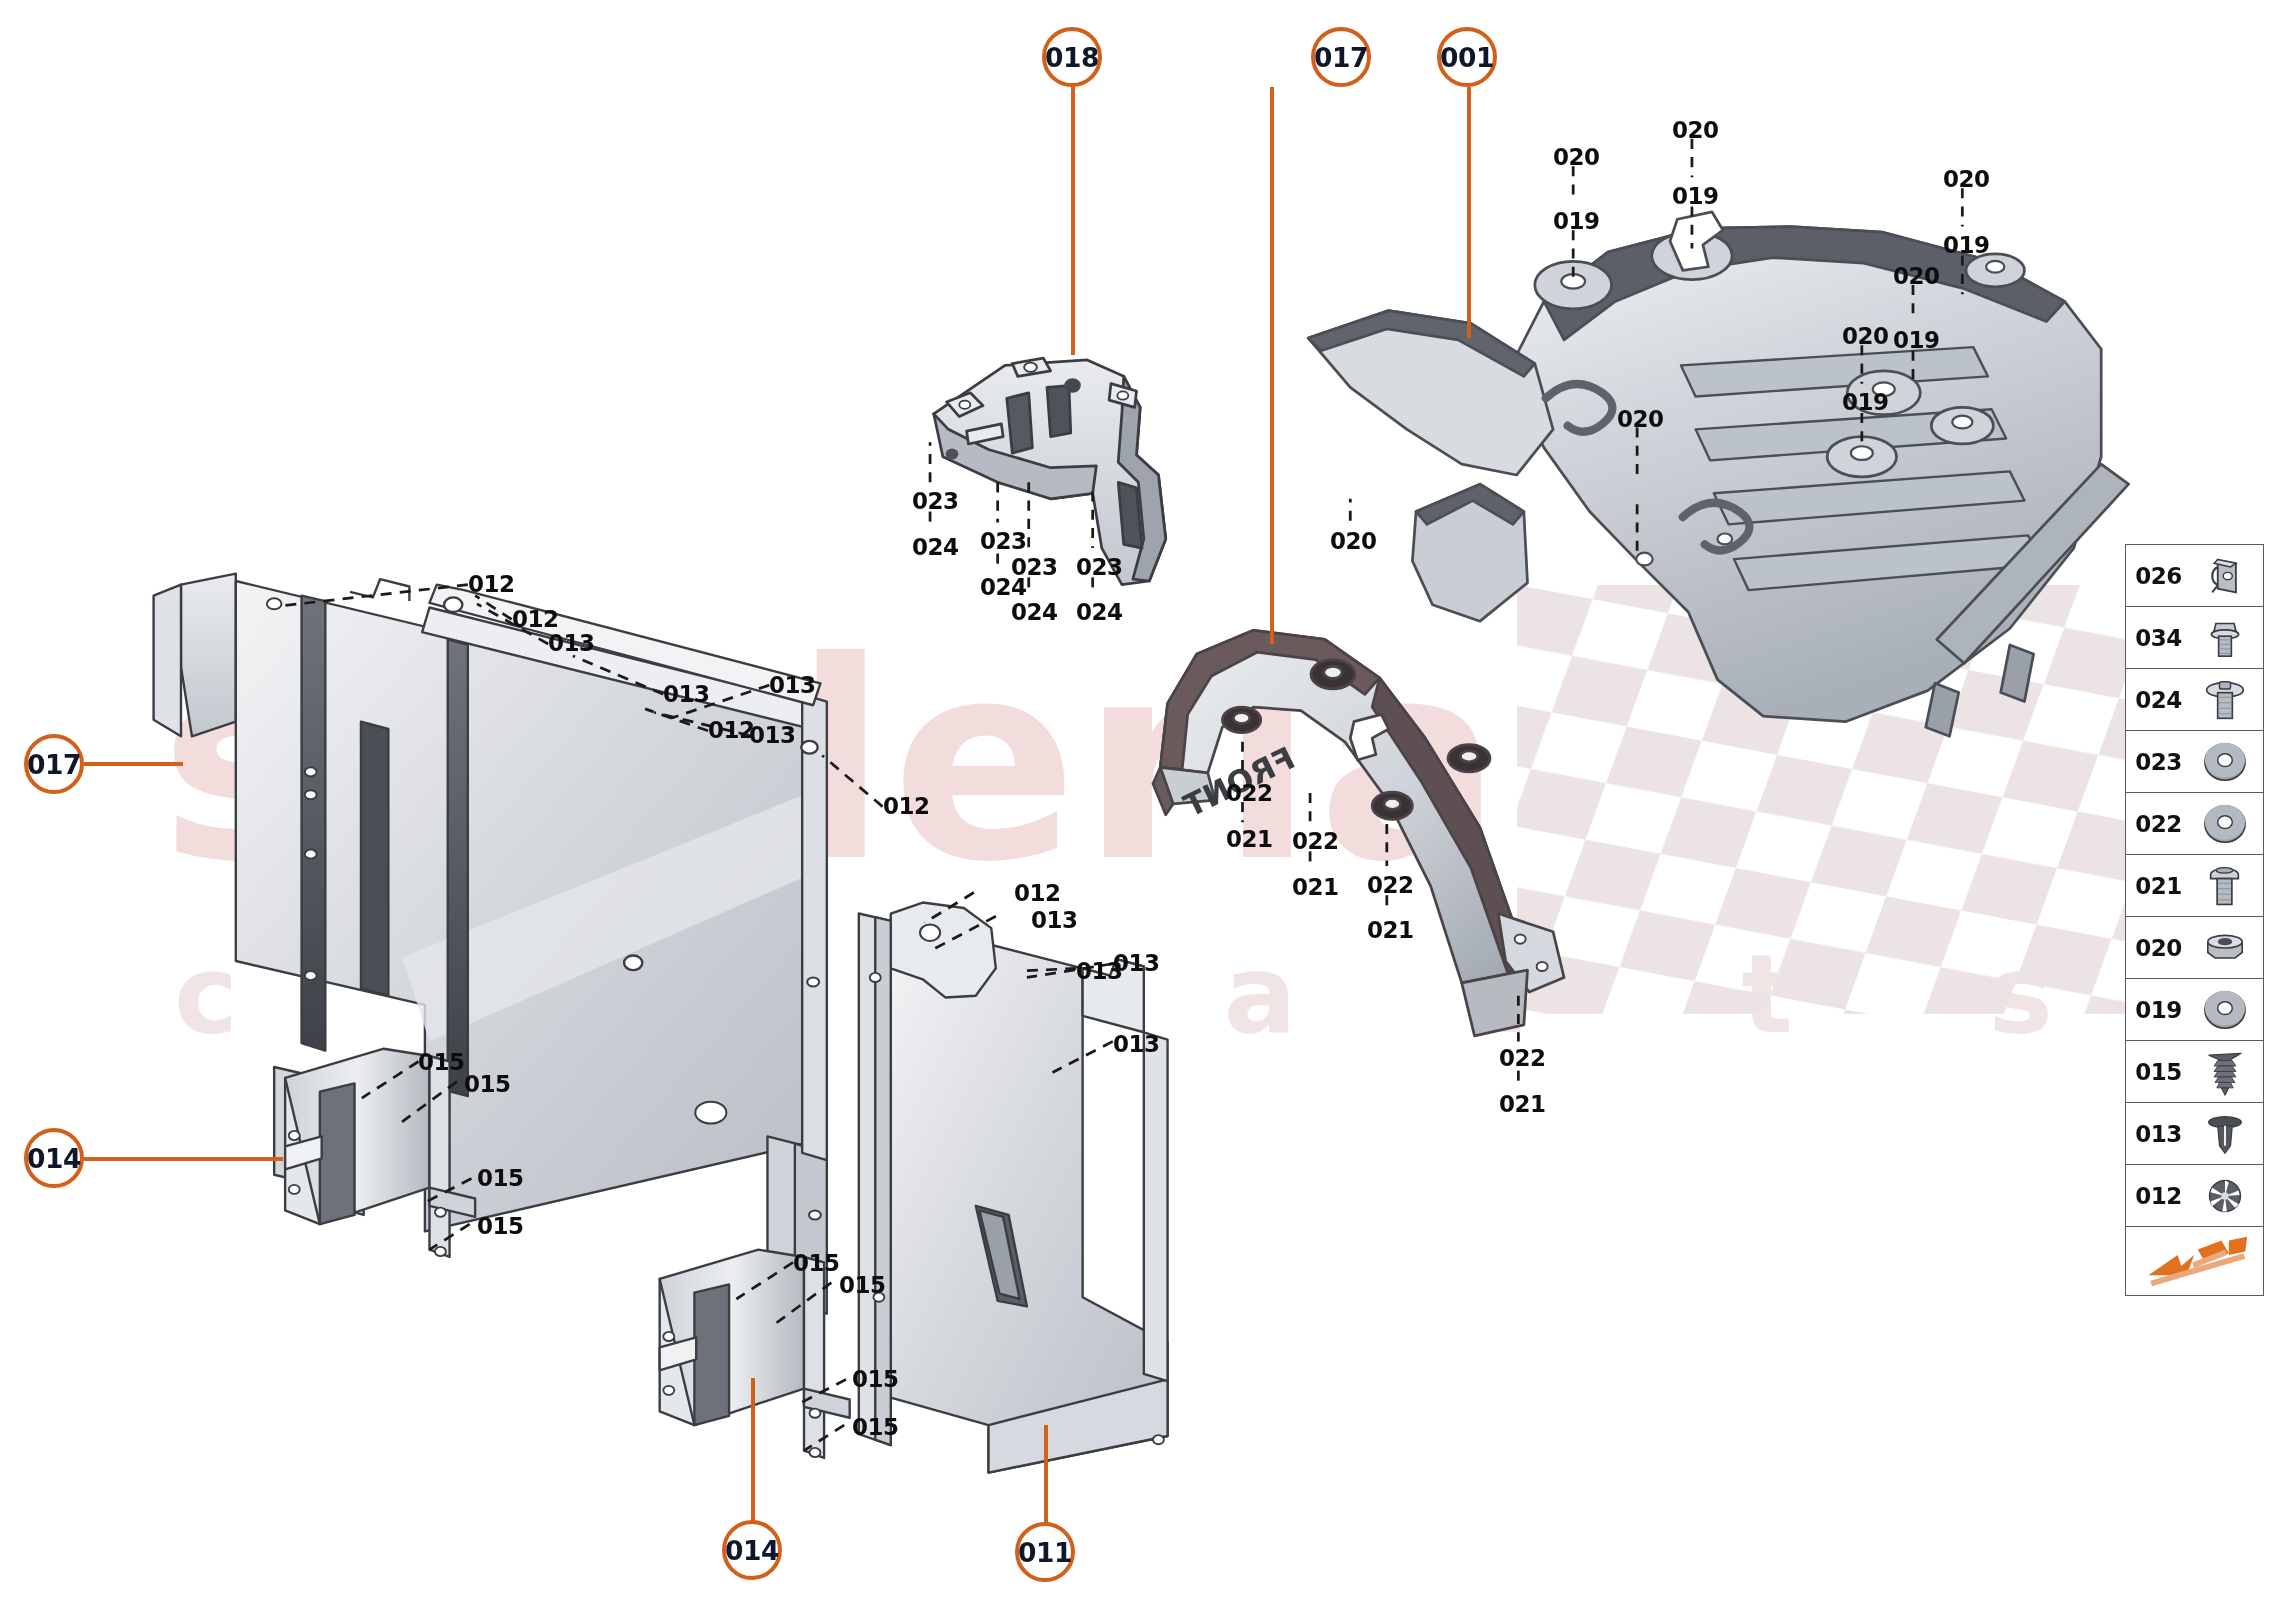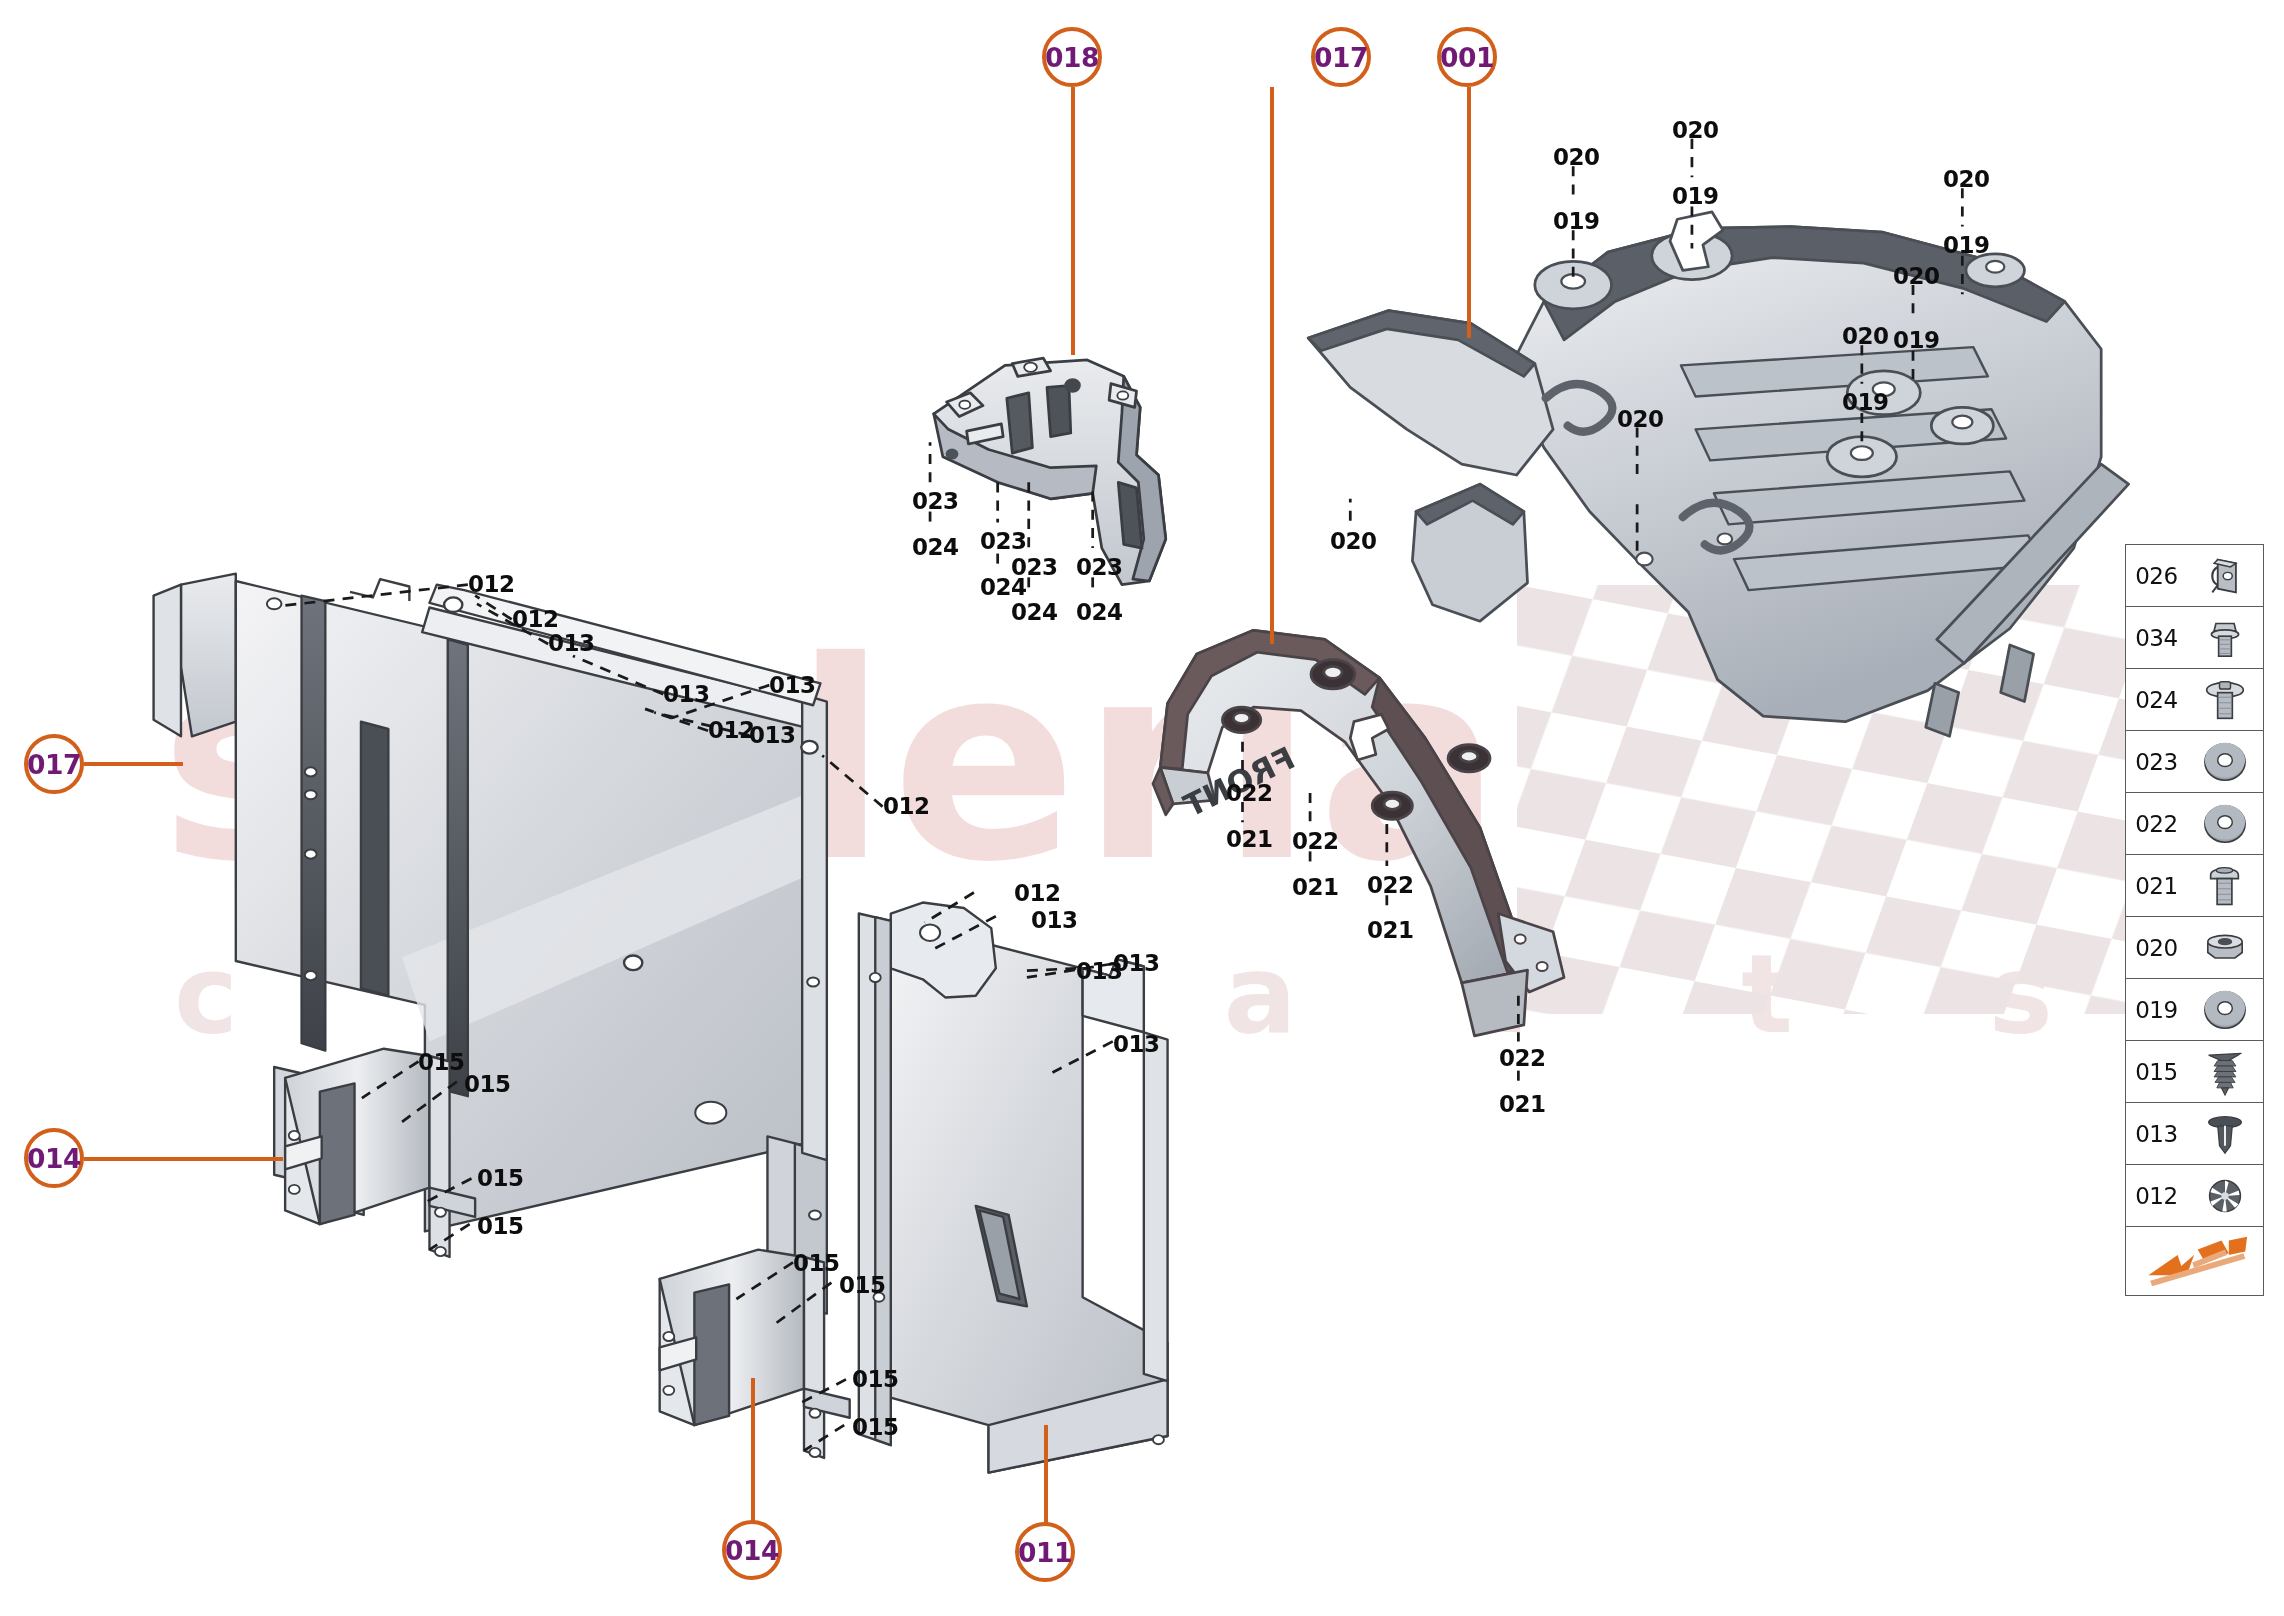--- a/index.html
+++ b/index.html
@@ -55,21 +55,21 @@
   .callout {
     position: absolute;
     width: 60px; height: 60px;
     border: 4.6px solid #d2601a;
     border-radius: 50%;
     background: #ffffff;
     display: flex; align-items: center; justify-content: center;
     font-family: "DejaVu Sans", sans-serif;
     font-weight: 700;
     font-size: 26.5px;
-    color: #701a75;
+    color: #0f172a;
     letter-spacing: -0.5px;
     z-index: 40;
   }
   .lead {
     position: absolute;
     background: #d2601a;
     z-index: 35;
   }
   .lead.v { width: 3.7px; }
   .lead.h { height: 3.7px; }
@@ -98,21 +98,21 @@
   .lg-row {
     display: flex;
     align-items: center;
     height: 62px;
     border-bottom: 1.8px solid #5a5a5a;
     padding: 0 5.5px;
   }
   .lg-row:last-child { border-bottom: none; }
   .lg-num {
     font-family: "DejaVu Sans", sans-serif;
-    font-weight: 400;
+    font-weight: 700;
     font-size: 23px;
     color: #111;
     letter-spacing: -0.5px;
     width: 60px;
     text-align: left;
     padding-left: 3.7px;
   }
   .lg-ico {
     flex: 1;
     display: flex; align-items: center; justify-content: center;

